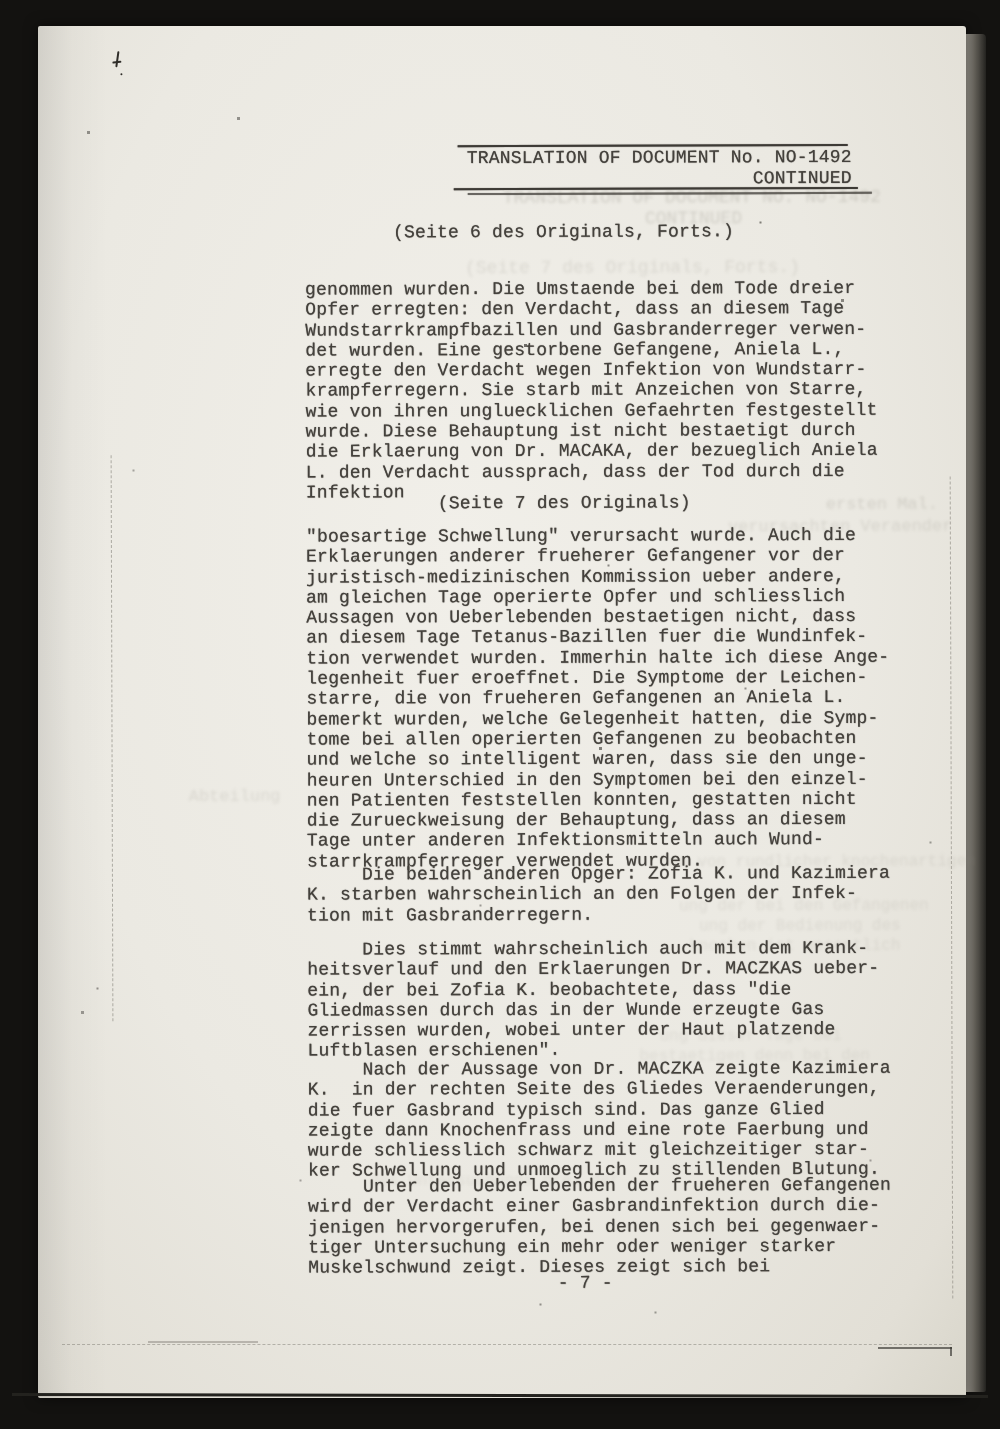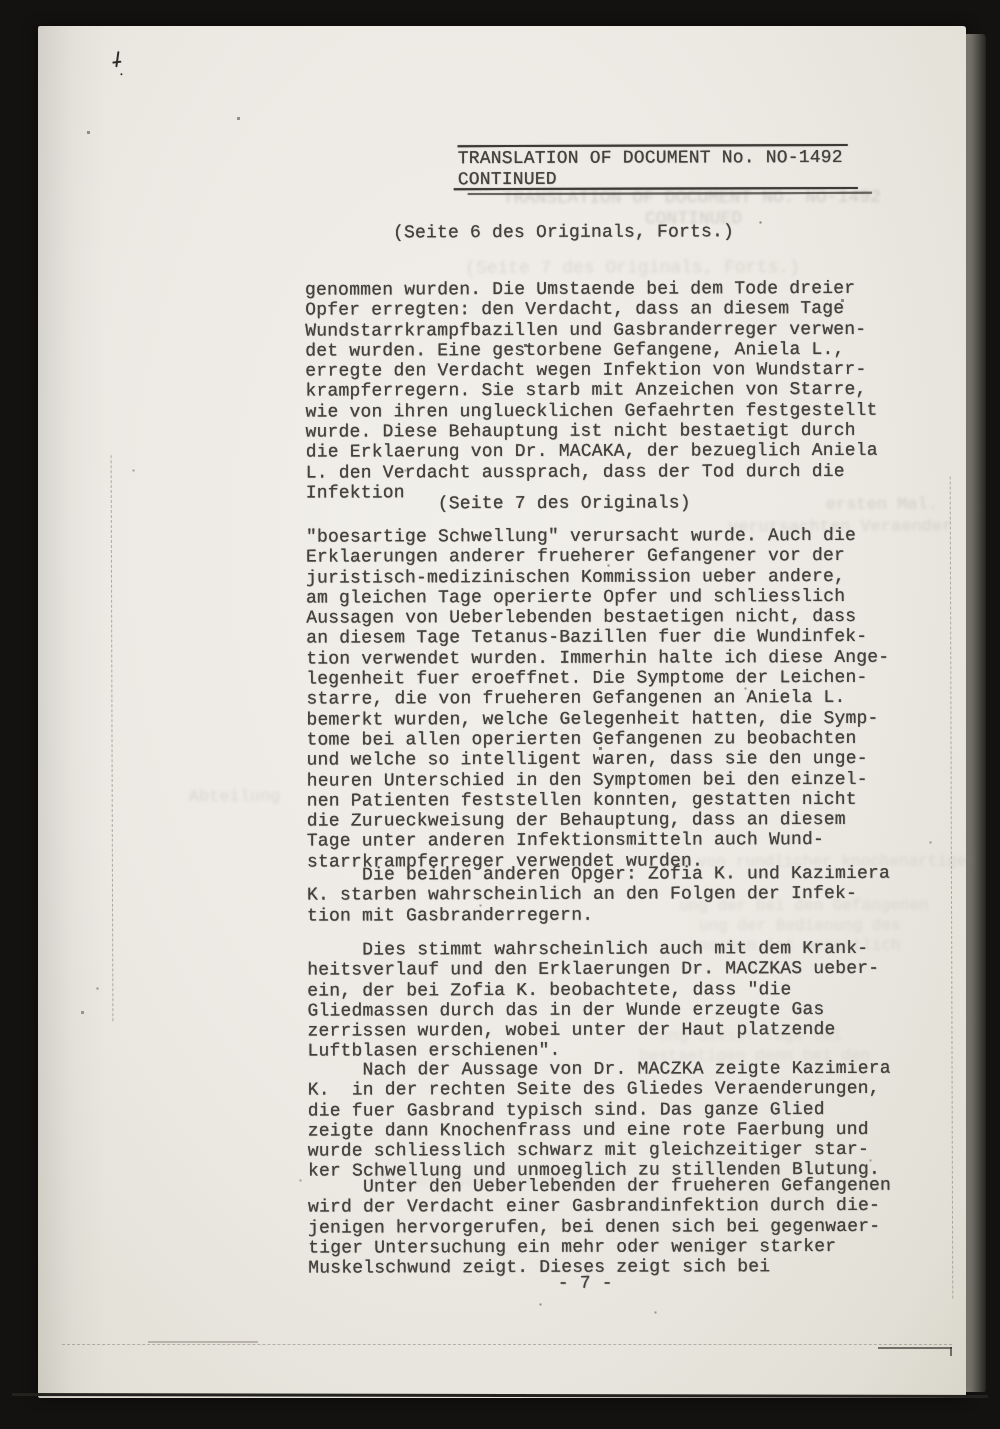--- a/index.html
+++ b/index.html
@@ -19,21 +19,21 @@
           linear-gradient(90deg,rgba(0,0,0,.09) 0,rgba(0,0,0,.025) 34px,rgba(0,0,0,0) 70px),
           radial-gradient(ellipse at 45% 38%,#f1efe9 0%,#ebe9e2 55%,#e2dfd6 88%,#d8d5ca 100%);
         box-shadow:0 0 14px rgba(0,0,0,.55);
         border-radius:2px 3px 2px 2px;}
   .content{position:absolute;inset:0;transform:rotate(-0.18deg);transform-origin:50% 40%;}
   .txt{position:absolute;color:#44413c;font-size:18px;line-height:20.3px;
        white-space:pre;letter-spacing:.2px;
        text-shadow:0 0 1px rgba(62,59,54,.6),0.4px 0.4px 0 rgba(62,59,54,.25);}
   .center{text-align:center;}
   
-  .doc-header{position:absolute;left:421px;top:119px;width:394px;text-align:left;}
+  .doc-header{position:absolute;left:421px;top:119px;width:394px;text-align:right;}
   .hline{position:absolute;height:2px;background:#3d3a35;
          box-shadow:0 0 1px rgba(61,58,53,.8);}
   .hl-top{left:0px;top:0px;width:390px;}
   .hl-u1{left:-4px;top:43px;width:404px;}
   .hl-u2{left:10px;top:48px;width:404px;opacity:.75;}
   .h-title{position:relative;margin-top:3px;}
   .h-cont{position:relative;margin-top:1px;}
   
   .ghost{position:absolute;color:#8d897f;white-space:pre;filter:blur(1.4px);
          font-family:"Liberation Mono","DejaVu Sans Mono",monospace;}

